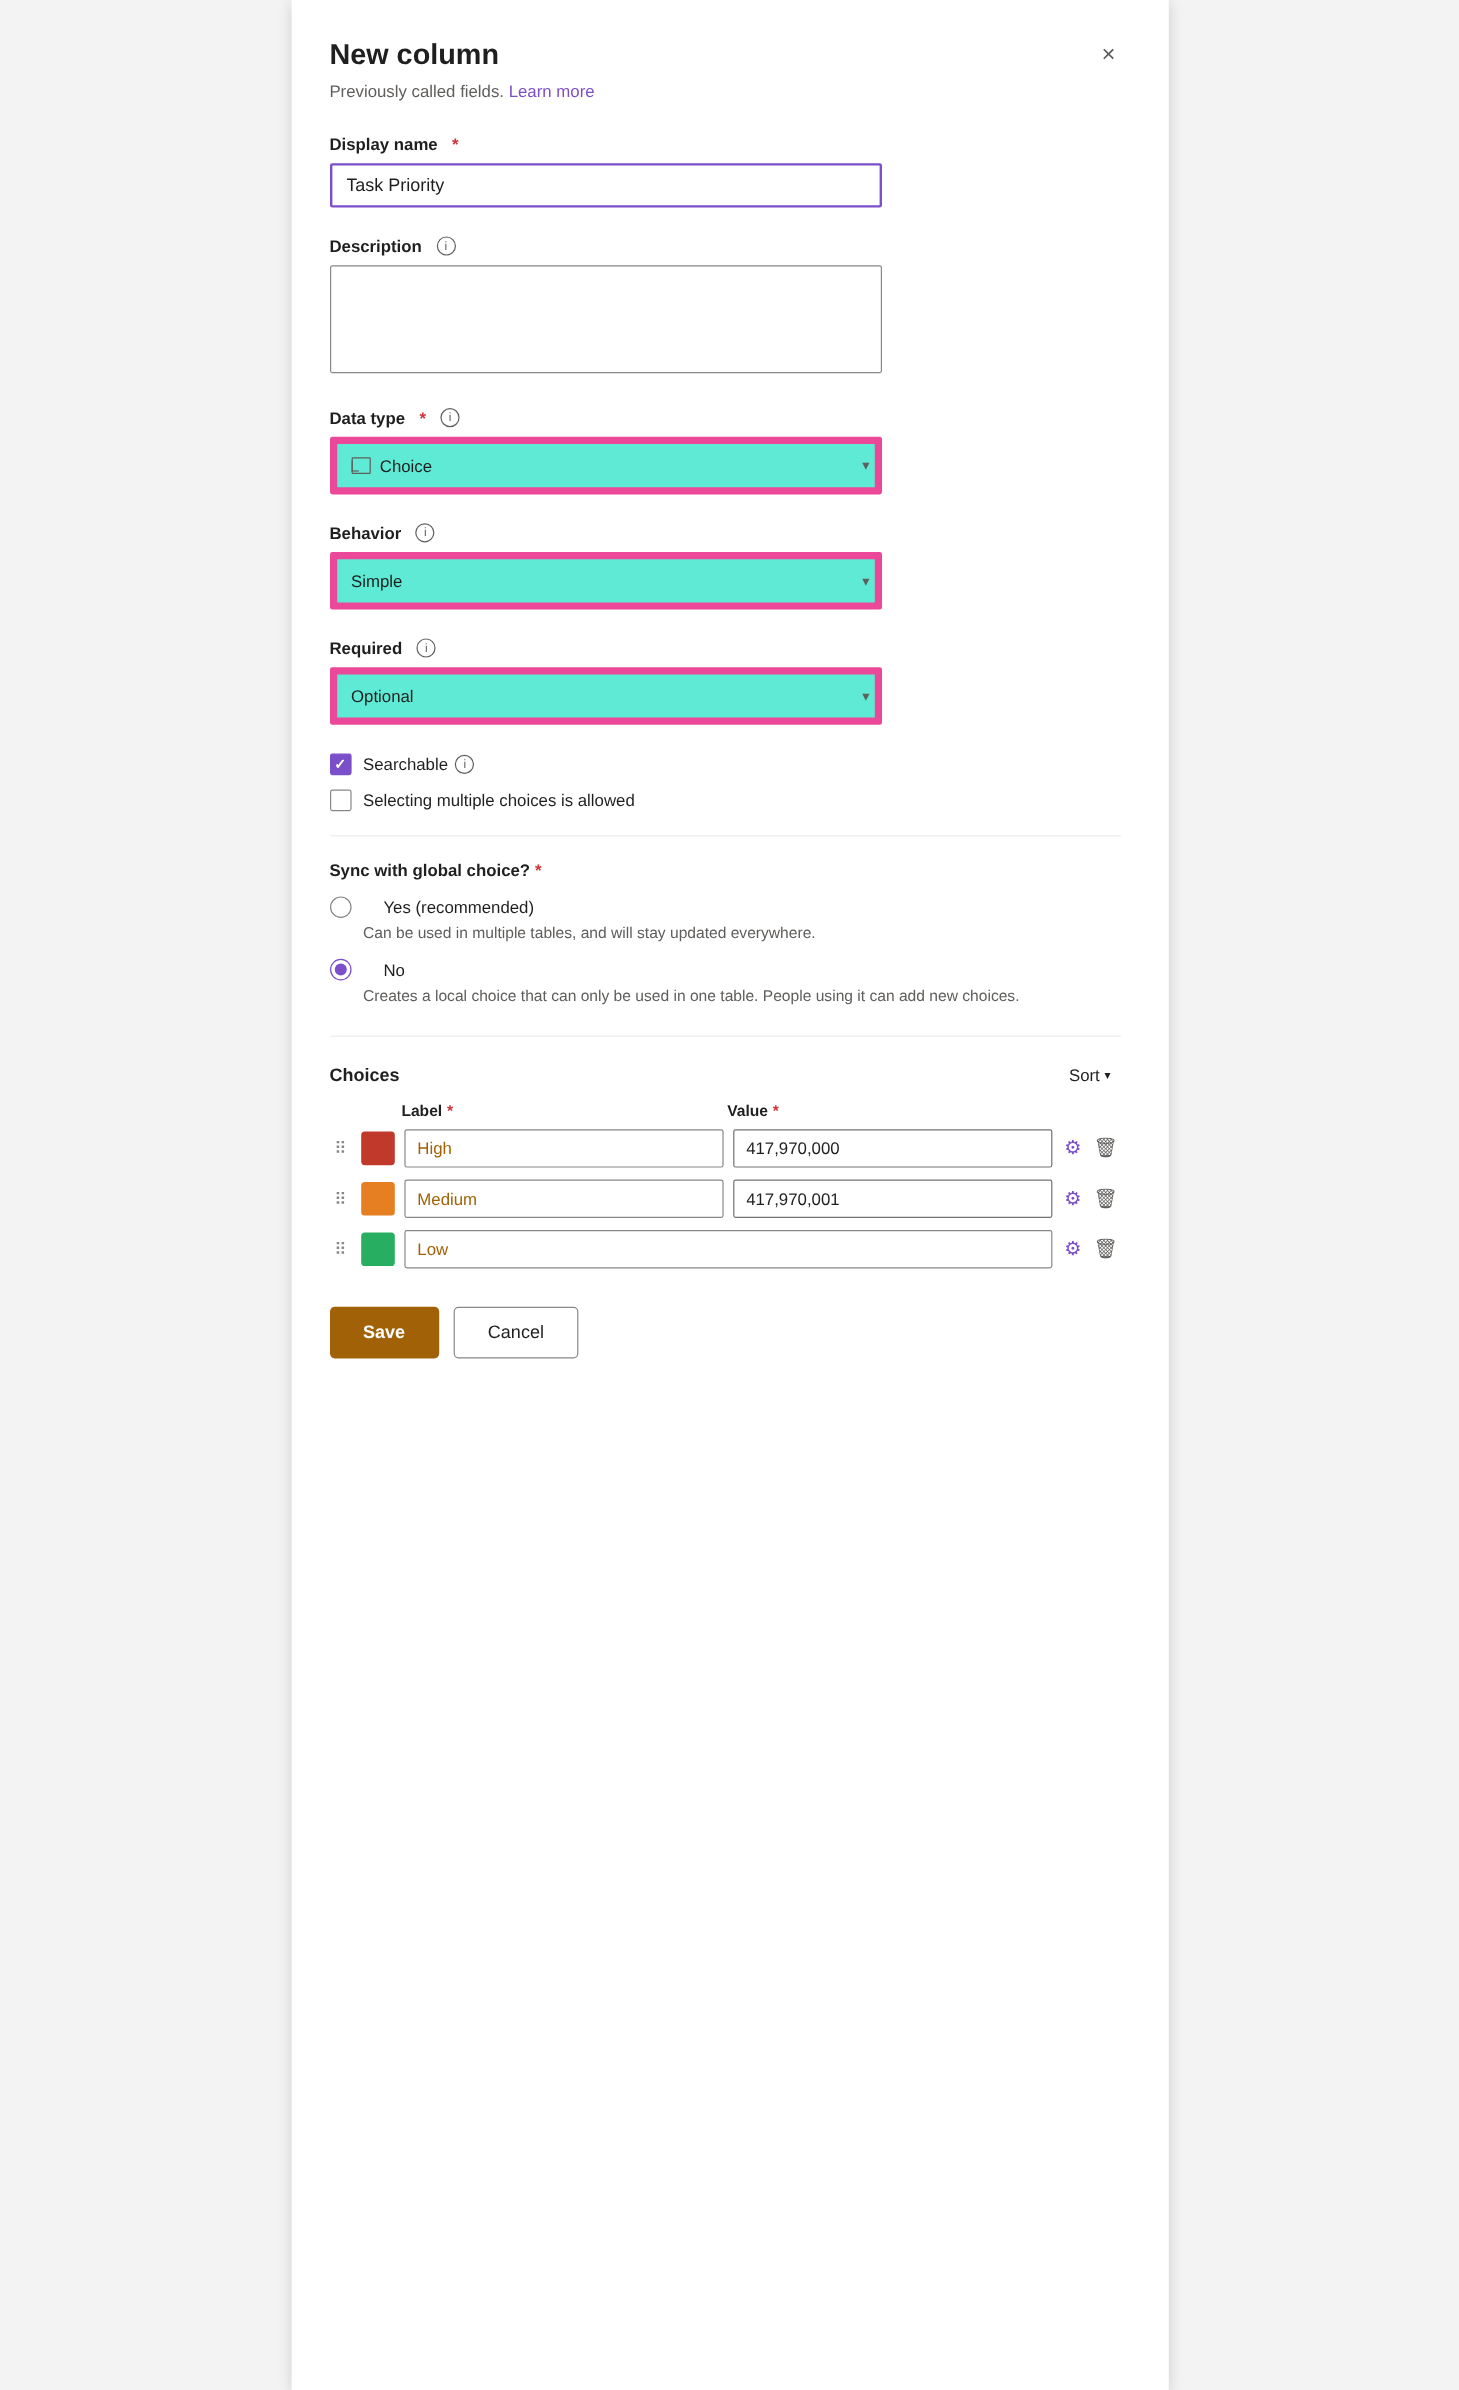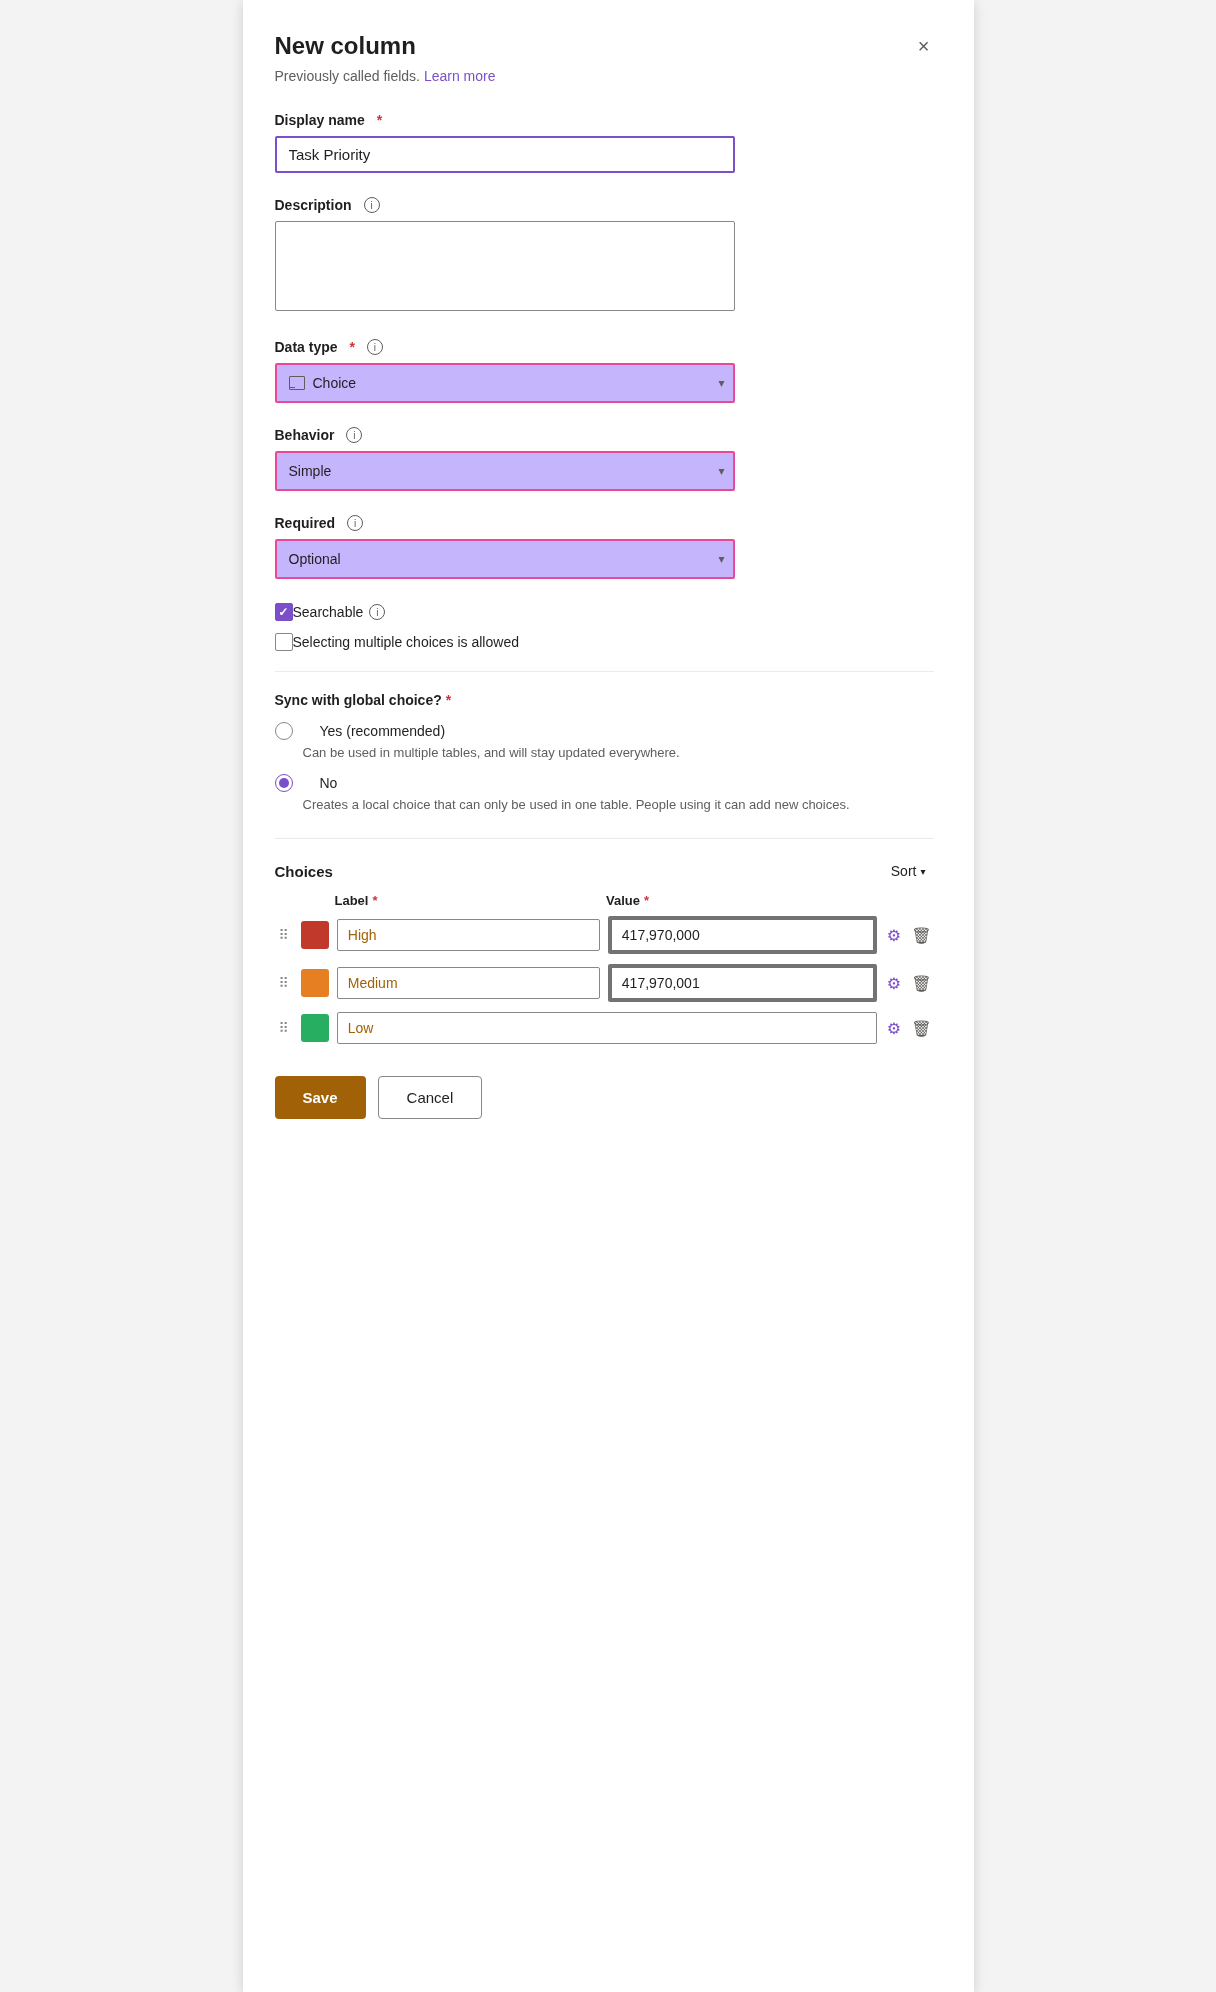--- a/index.html
+++ b/index.html
@@ -99,25 +99,25 @@
       outline: none;
     }
     .select-wrapper {
       position: relative;
       width: 100%;
       max-width: 460px;
     }
     .select-display {
       width: 100%;
       padding: 10px 32px 10px 12px;
-      border: 2px solid #ec4899;
+      border: 6px solid #ec4899;
       border-radius: 2px;
       font-size: 14px;
       color: #1f1f1f;
-      background: #c4b5fd;
+      background: #5eead4;
       cursor: pointer;
       display: flex;
       align-items: center;
       gap: 8px;
       user-select: none;
     }
     .select-display .chevron {
       position: absolute;
       right: 10px;
       top: 50%;
@@ -140,20 +140,21 @@
       top: 2px;
       width: 5px;
       height: 8px;
       border-left: 1.5px solid #605e5c;
       border-bottom: 1.5px solid #605e5c;
     }
 
     .checkbox-row {
       display: flex;
       align-items: center;
+      gap: 10px;
       margin-bottom: 12px;
     }
     .checkbox-custom {
       width: 18px;
       height: 18px;
       border: 1.5px solid #8a8886;
       border-radius: 2px;
       display: flex;
       align-items: center;
       justify-content: center;
@@ -312,21 +313,21 @@
       padding: 7px 10px;
       border: 1px solid #8a8886;
       border-radius: 2px;
       font-size: 14px;
       color: #a16207;
       outline: none;
     }
     .choice-value-input {
       flex: 1;
       padding: 7px 10px;
-      border: 4px solid #737373;
+      border: 1px solid #737373;
       border-radius: 2px;
       font-size: 14px;
       color: #1f1f1f;
       outline: none;
     }
     .choice-actions {
       display: flex;
       align-items: center;
       gap: 6px;
       flex-shrink: 0;

